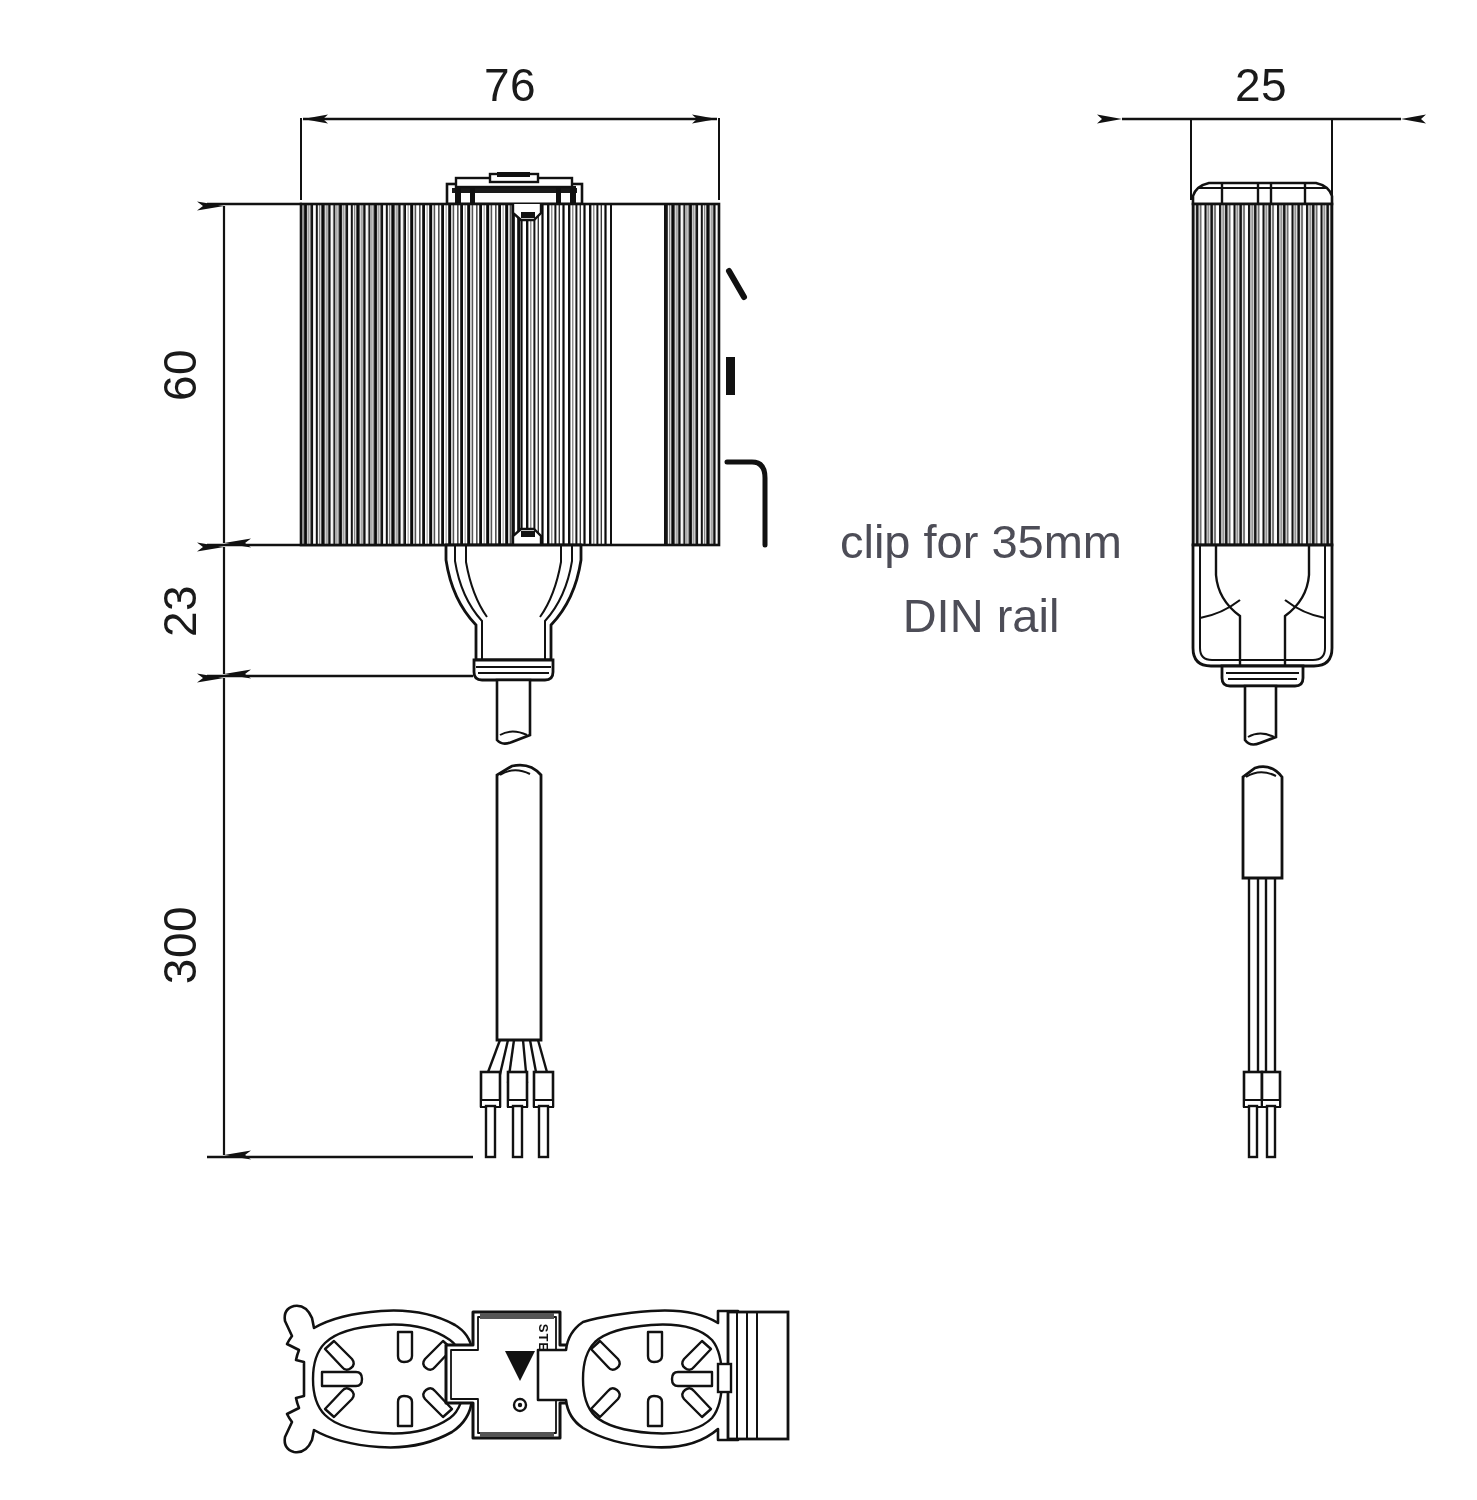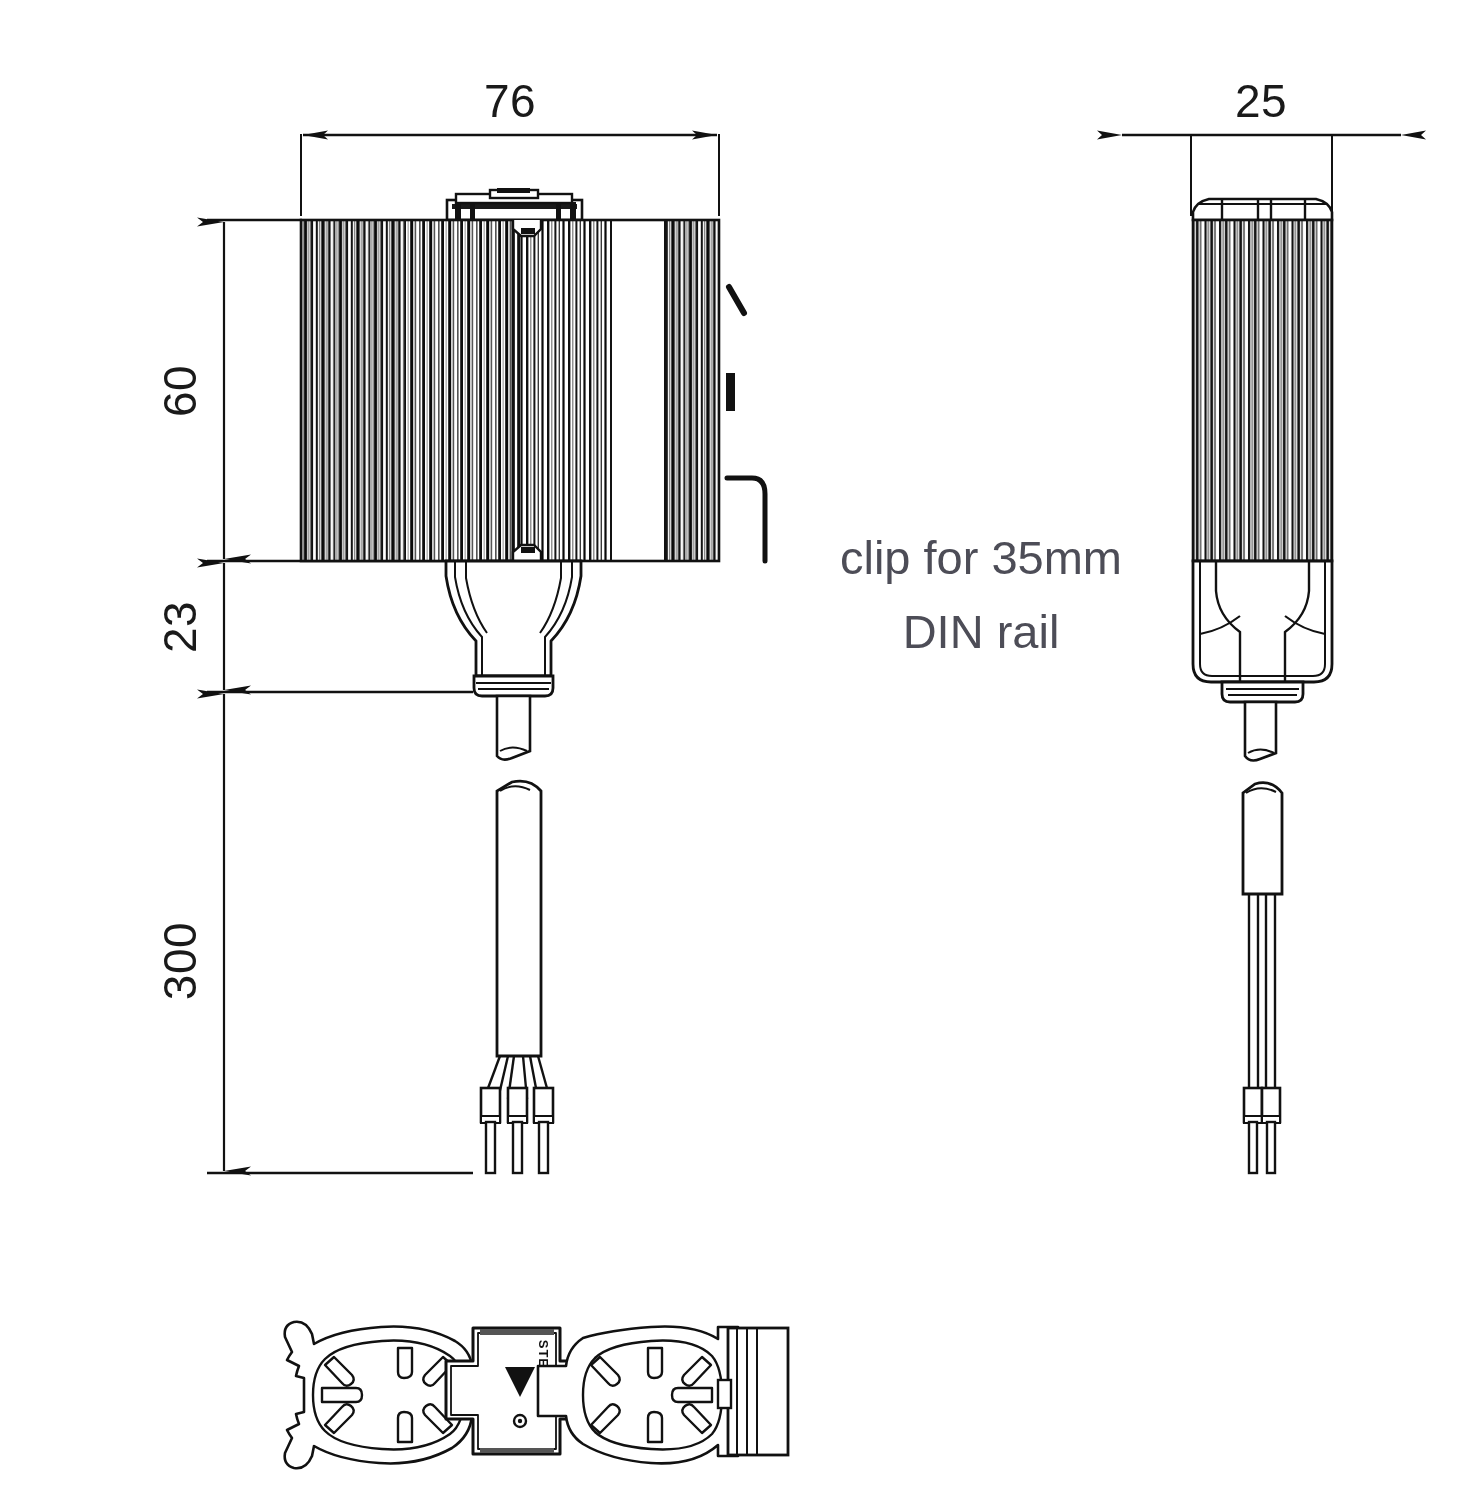--- a/index.html
+++ b/index.html
@@ -12,21 +12,20 @@
     height: 1500px;
     font-family: "Liberation Sans", sans-serif;
     overflow: hidden;
     position: relative;
   }
   #drawing-root {
     position: absolute;
     left: 0; top: 0;
     width: 1477px;
     height: 1141px;
-    margin-top: 16px;
   }
   svg.tech-drawing {
     display: block;
     width: 1477px;
     height: 1500px;
     background: #ffffff;
   }
   .dim-text {
     font-family: "Liberation Sans", sans-serif;
     font-size: 46px;

